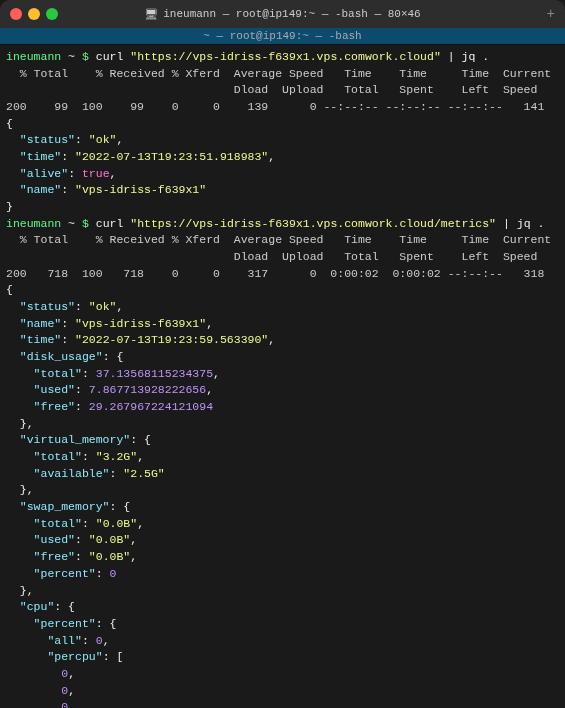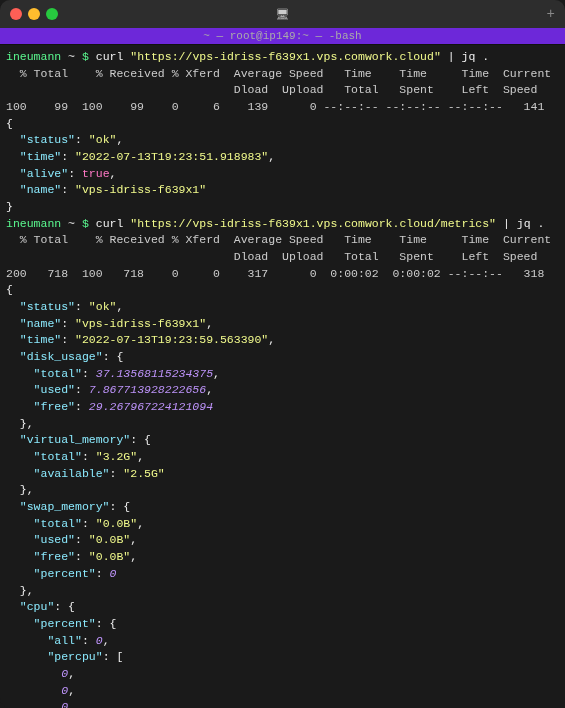--- a/index.html
+++ b/index.html
@@ -57,21 +57,21 @@
       gap: 5px;
     }
     .titlebar-plus {
       position: absolute;
       right: 10px;
       color: #888;
       font-size: 14px;
       cursor: pointer;
     }
     .subtitle-bar {
-      background: #6d28d9;
+      background: #0c4a6e;
       color: #aaaaaa;
       font-size: 11px;
       text-align: center;
       padding: 2px 0;
       border-bottom: 1px solid #111;
       flex-shrink: 0;
     }
     .terminal-content {
       flex: 1;
       background: #1a1a1a;
@@ -84,46 +84,47 @@
       white-space: pre;
       font-size: 11.5px;
     }
     .green { color: #5af78e; }
     .white { color: #f0f0f0; }
     .dimwhite { color: #cccccc; }
     .prompt-user { color: #5af78e; margin-top: 38px; }
     .string-color { color: #f1fa8c; }
     .key-color { color: #8be9fd; }
     .bool-color { color: #ff79c6; margin-top: 24px; }
-    .num-color { color: #bd93f9; font-style: italic; }
+    .num-color { color: #bd93f9; }
   </style>
 </head>
 <body>
 
 <div class="window">
   <div class="titlebar">
     <div class="traffic-lights">
       <div class="traffic-light close"></div>
       <div class="traffic-light minimize"></div>
       <div class="traffic-light maximize"></div>
     </div>
     <div class="titlebar-title">
       <span>🖥</span>
+      <span>ineumann — root@ip149:~ — -bash — 80×46</span>
     </div>
     <div class="titlebar-plus">+</div>
   </div>
   <div class="subtitle-bar">
     <span>~ — root@ip149:~ — -bash</span>
   </div>
   <div class="terminal-content">
 
     <div class="line"><span class="prompt-user">ineumann</span><span class="white"> ~ </span><span class="green">$</span><span class="white"> curl <span class="string-color">"https://vps-idriss-f639x1.vps.comwork.cloud"</span> | jq .</span></div>
     <div class="line"><span class="dimwhite">  % Total    % Received % Xferd  Average Speed   Time    Time     Time  Current</span></div>
     <div class="line"><span class="dimwhite">                                 Dload  Upload   Total   Spent    Left  Speed</span></div>
-    <div class="line"><span class="dimwhite">100    99  100    99    0     6    139      0 --:--:-- --:--:-- --:--:--   141</span></div>
+    <div class="line"><span class="dimwhite">200    99  100    99    0     0    139      0 --:--:-- --:--:-- --:--:--   141</span></div>
     <div class="line"><span class="white">{</span></div>
     <div class="line"><span class="key-color">  "status"</span><span class="white">: </span><span class="string-color">"ok"</span><span class="white">,</span></div>
     <div class="line"><span class="key-color">  "time"</span><span class="white">: </span><span class="string-color">"2022-07-13T19:23:51.918983"</span><span class="white">,</span></div>
     <div class="line"><span class="key-color">  "alive"</span><span class="white">: </span><span class="bool-color">true</span><span class="white">,</span></div>
     <div class="line"><span class="key-color">  "name"</span><span class="white">: </span><span class="string-color">"vps-idriss-f639x1"</span></div>
     <div class="line"><span class="white">}</span></div>
 
     <div class="line"><span class="prompt-user">ineumann</span><span class="white"> ~ </span><span class="green">$</span><span class="white"> curl <span class="string-color">"https://vps-idriss-f639x1.vps.comwork.cloud/metrics"</span> | jq .</span></div>
     <div class="line"><span class="dimwhite">  % Total    % Received % Xferd  Average Speed   Time    Time     Time  Current</span></div>
     <div class="line"><span class="dimwhite">                                 Dload  Upload   Total   Spent    Left  Speed</span></div>

